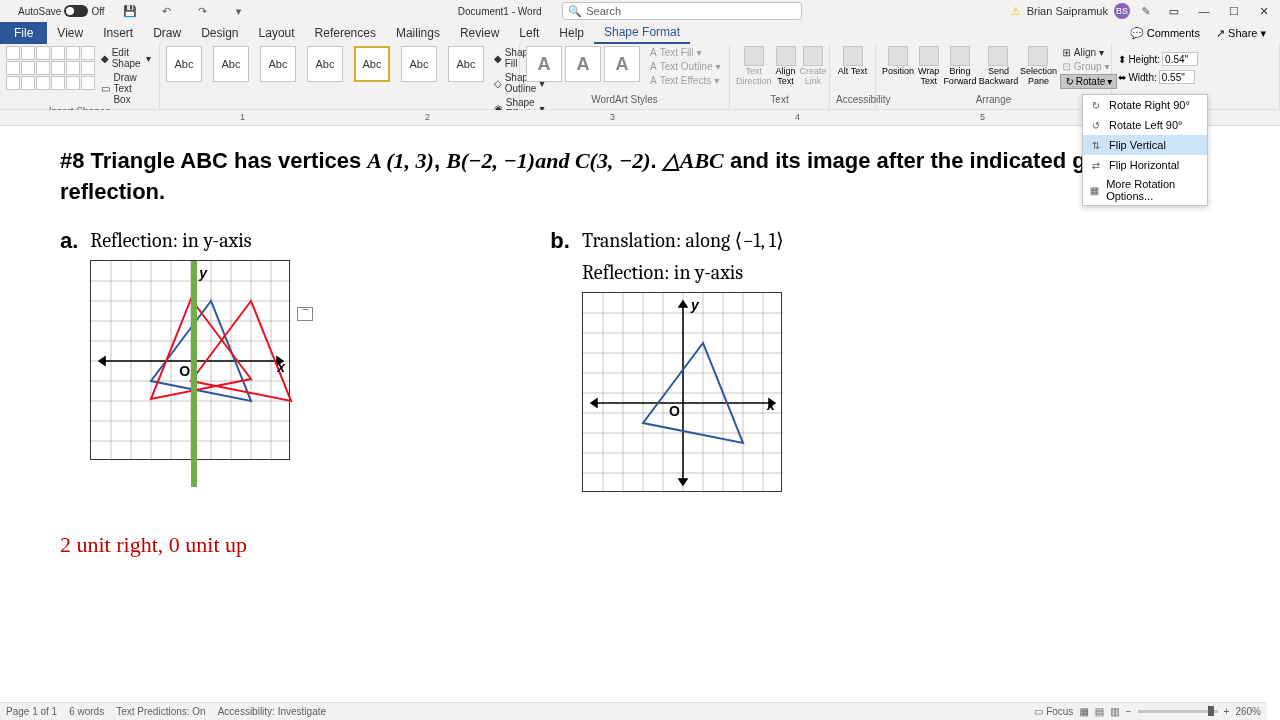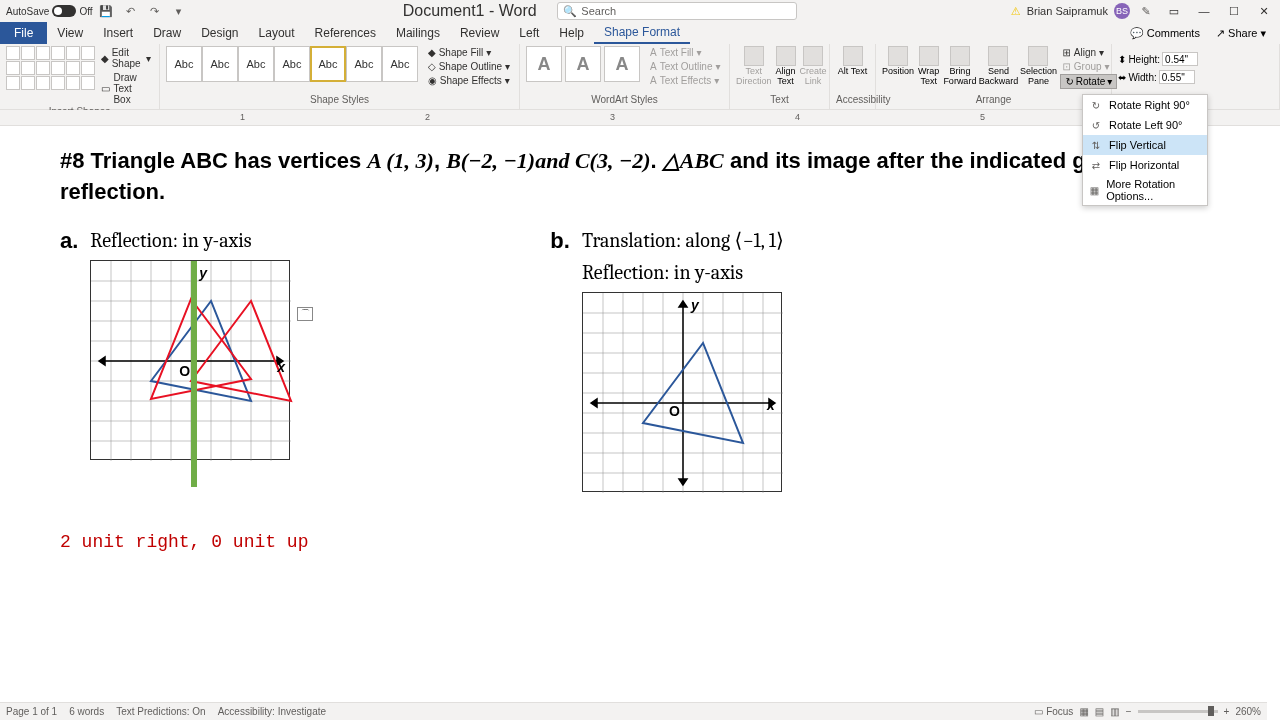--- a/index.html
+++ b/index.html
@@ -1,27 +1,27 @@
 <!DOCTYPE html>
 <html><head>
 <meta charset="utf-8">
 <style>
 * { margin: 0; padding: 0; box-sizing: border-box; font-family: 'Segoe UI', sans-serif; }
 body { background: #fff; width: 1280px; height: 720px; overflow: hidden; position: relative; }
 
 
 .title-bar { height: 22px; background: #f3f2f1; display: flex; align-items: center; font-size: 11px; color: #323130; }
-.title-left { display: flex; align-items: center; gap: 4px; padding-left: 6px; }
+.title-left { display: flex; align-items: center; gap: 16px; padding-left: 18px; }
 .autosave-toggle { display: flex; align-items: center; gap: 3px; }
 .toggle-pill { width: 24px; height: 12px; background: #323130; border-radius: 6px; position: relative; }
 .toggle-pill::after { content: ''; position: absolute; width: 8px; height: 8px; background: #fff; border-radius: 50%; top: 2px; left: 2px; }
 .autosave-label { font-size: 10px; }
 .qa-btn { width: 20px; height: 20px; display: flex; align-items: center; justify-content: center; color: #605e5c; }
 .title-center { flex: 1; display: flex; align-items: center; justify-content: center; gap: 20px; }
-.doc-title { font-size: 16px; }
+.doc-title { font-size: 10px; }
 .search-box { width: 240px; height: 18px; background: #fff; border: 1px solid #c8c6c4; border-radius: 3px; display: flex; align-items: center; padding: 0 6px; gap: 4px; font-size: 11px; color: #605e5c; }
 .title-right { display: flex; align-items: center; gap: 6px; padding-right: 4px; }
 .user-name { font-size: 11px; }
 .user-badge { width: 16px; height: 16px; background: #8764b8; border-radius: 50%; color: #fff; font-size: 9px; display: flex; align-items: center; justify-content: center; }
 .win-btn { width: 24px; height: 20px; display: flex; align-items: center; justify-content: center; font-size: 11px; }
 
 
 .tabs-bar { height: 22px; background: #f3f2f1; display: flex; align-items: center; font-size: 12px; }
 .tab { padding: 0 10px; height: 100%; display: flex; align-items: center; color: #323130; cursor: pointer; }
 .tab.file { background: #2b579a; color: #fff; padding: 0 14px; }
@@ -63,21 +63,21 @@
 .italic { font-style: italic; font-family: Liberation Serif, serif; }
 .problems-row { display: flex; gap: 60px; }
 .problem { display: flex; gap: 12px; }
 .prob-label { font-size: 22px; font-weight: bold; }
 .prob-content { }
 .prob-instr { font-size: 20px; font-family: Cambria, serif; line-height: 1.3; margin-bottom: 6px; }
 .grid-img { width: 200px; height: 200px; border: 1px solid #333; position: relative; background: #fff; }
 .axis-label { position: absolute; font-size: 14px; font-style: italic; font-weight: bold; }
 .shape-handle { position: absolute; top: 46px; right: -24px; width: 16px; height: 14px; border: 1px solid #888; background: #fff; display: flex; align-items: center; justify-content: center; font-size: 10px; }
 .green-line { position: absolute; left: 100px; top: 0; bottom: -28px; width: 6px; background: #70ad47; }
-.red-note { color: #c00000; font-size: 18px; font-family: Liberation Mono, monospace; margin-top: 40px; }
+.red-note { color: #c00000; font-size: 22px; font-family: Liberation Serif, serif; margin-top: 40px; }
 
 
 .status-bar { position: absolute; bottom: 0; left: 0; right: 13px; height: 18px; background: #f3f2f1; border-top: 1px solid #e1dfdd; display: flex; align-items: center; font-size: 10px; color: #605e5c; padding: 0 6px; gap: 12px; }
 .status-right { margin-left: auto; display: flex; align-items: center; gap: 6px; justify-content: center; }
 .zoom-slider { width: 80px; height: 3px; background: #c8c6c4; position: relative; }
 .zoom-thumb { position: absolute; width: 6px; height: 10px; background: #605e5c; top: -4px; right: 4px; }
 
 svg { overflow: visible; }
 </style>
 </head>
@@ -159,21 +159,21 @@
       <div style="display:flex;flex-direction:column;gap:1px">
         <div class="text-cmd">◆ <span>Edit Shape</span> ▾</div>
         <div class="text-cmd">▭ <span>Draw Text Box</span></div>
       </div>
     </div>
     <div class="group-label">Insert Shapes</div>
   </div>
 
   <div class="ribbon-group" style="width:360px">
     <div class="group-content">
-      <div style="display:flex;gap:0">
+      <div style="display:flex;gap:11px">
         <div class="style-box">Abc</div>
         <div class="style-box">Abc</div>
         <div class="style-box">Abc</div>
         <div class="style-box">Abc</div>
         <div class="style-box sel">Abc</div>
         <div class="style-box">Abc</div>
         <div class="style-box">Abc</div>
       </div>
       <div style="display:flex;flex-direction:column;gap:1px;margin-left:4px">
         <div class="text-cmd">◆ <span>Shape Fill</span> ▾</div>

